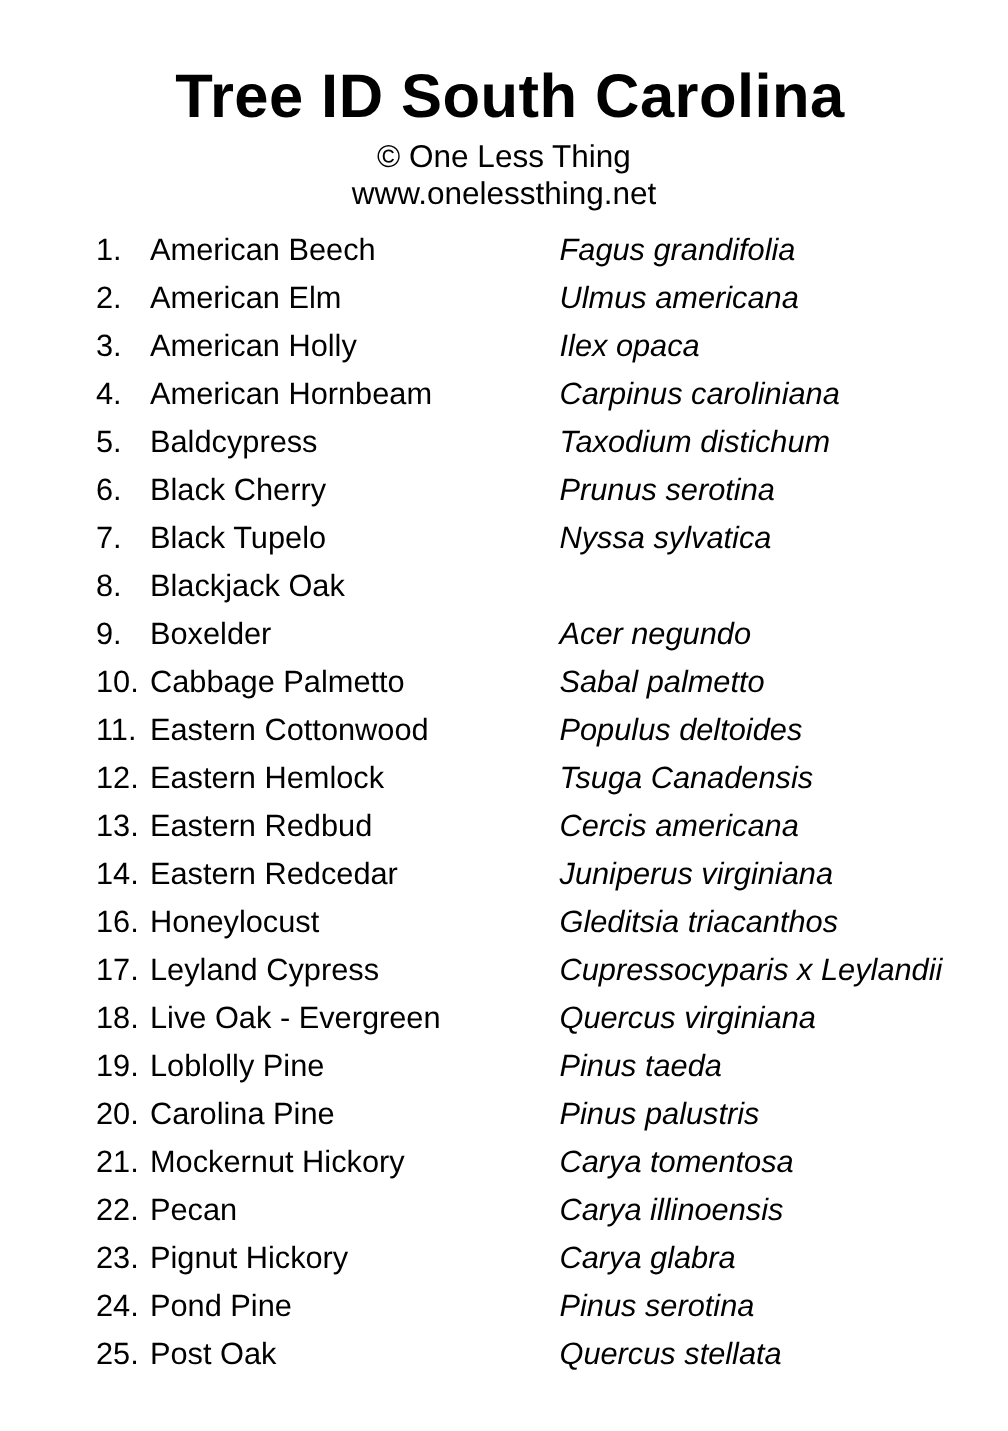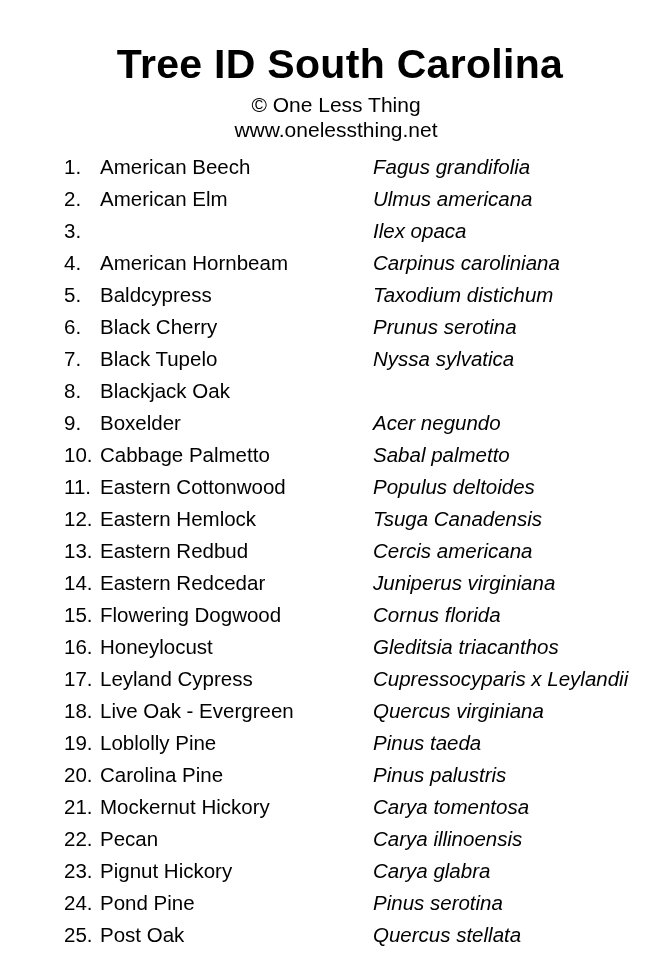--- a/index.html
+++ b/index.html
@@ -29,20 +29,21 @@
       <span class="common">American Beech</span>
       <span class="sci">Fagus grandifolia</span>
     </div>
     <div class="row">
       <span class="num">2.</span>
       <span class="common">American Elm</span>
       <span class="sci">Ulmus americana</span>
     </div>
     <div class="row">
       <span class="num">3.</span>
+      <span class="common">American Holly</span>
       <span class="sci">Ilex opaca</span>
     </div>
     <div class="row">
       <span class="num">4.</span>
       <span class="common">American Hornbeam</span>
       <span class="sci">Carpinus caroliniana</span>
     </div>
     <div class="row">
       <span class="num">5.</span>
       <span class="common">Baldcypress</span>
@@ -86,25 +87,20 @@
       <span class="num">13.</span>
       <span class="common">Eastern Redbud</span>
       <span class="sci">Cercis americana</span>
     </div>
     <div class="row">
       <span class="num">14.</span>
       <span class="common">Eastern Redcedar</span>
       <span class="sci">Juniperus virginiana</span>
     </div>
     <div class="row">
-      <span class="num">15.</span>
-      <span class="common">Flowering Dogwood</span>
-      <span class="sci">Cornus florida</span>
-    </div>
-    <div class="row">
       <span class="num">16.</span>
       <span class="common">Honeylocust</span>
       <span class="sci">Gleditsia triacanthos</span>
     </div>
     <div class="row">
       <span class="num">17.</span>
       <span class="common">Leyland Cypress</span>
       <span class="sci">Cupressocyparis x Leylandii</span>
     </div>
     <div class="row">

